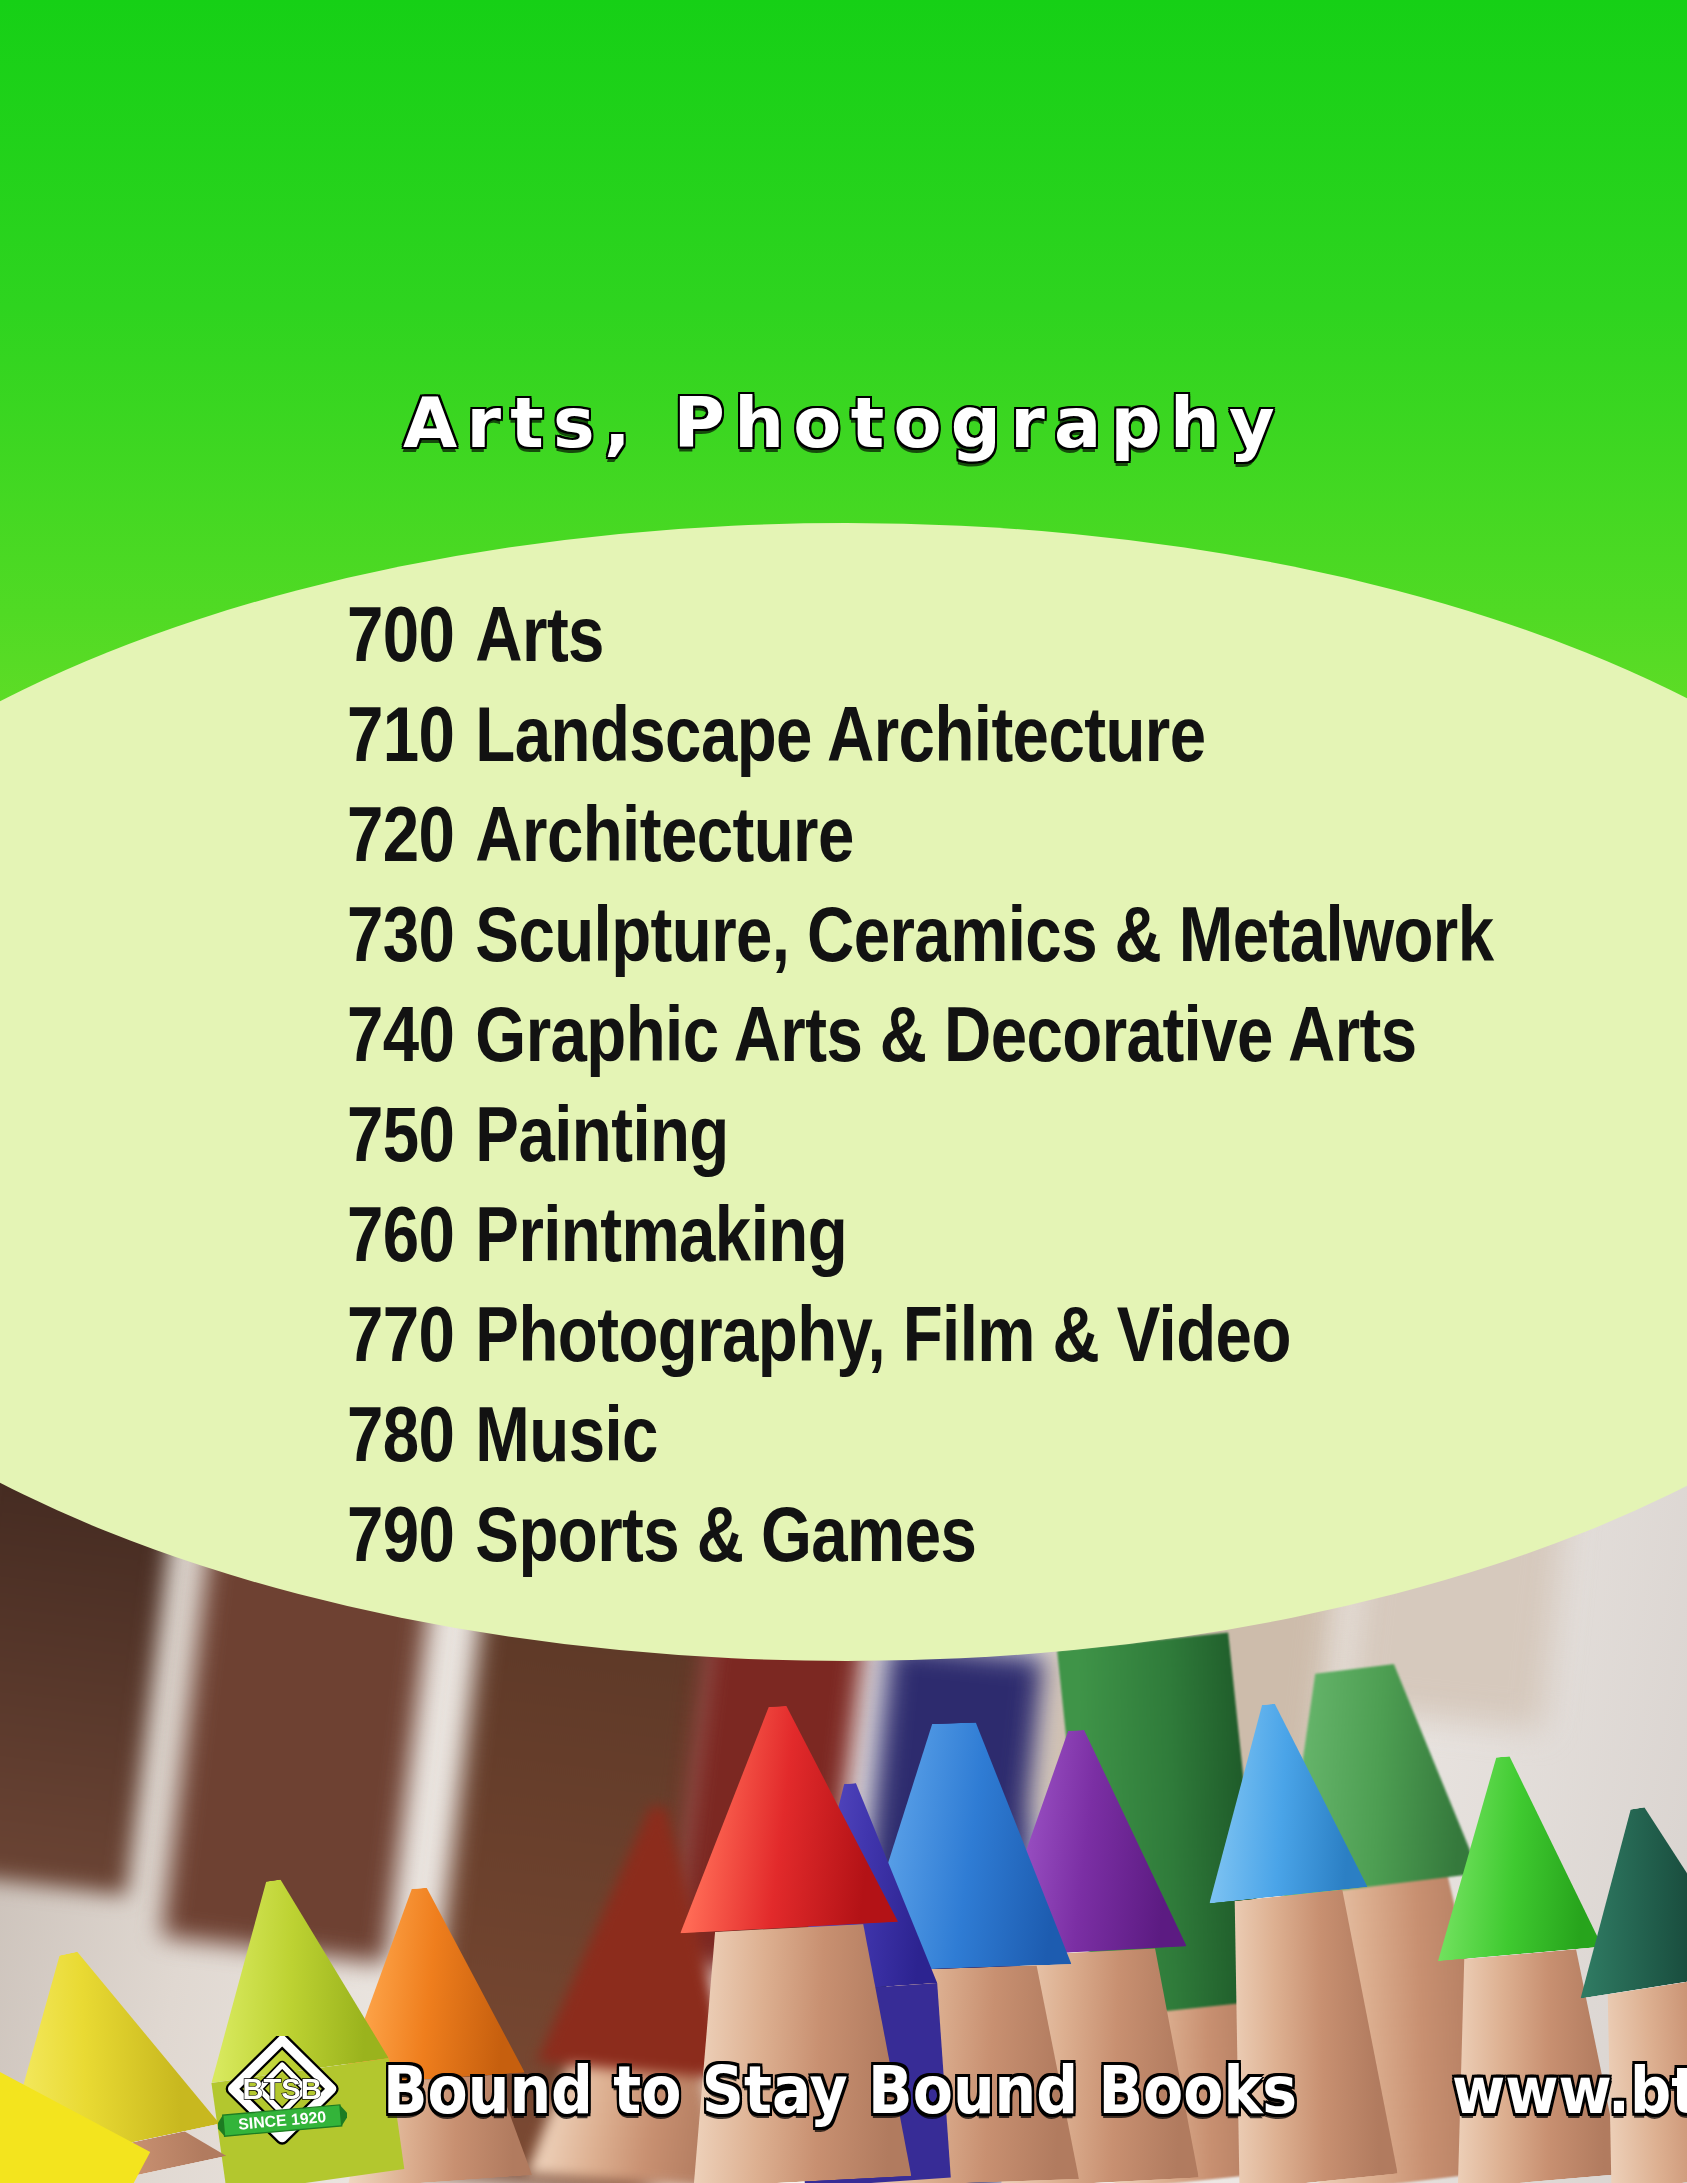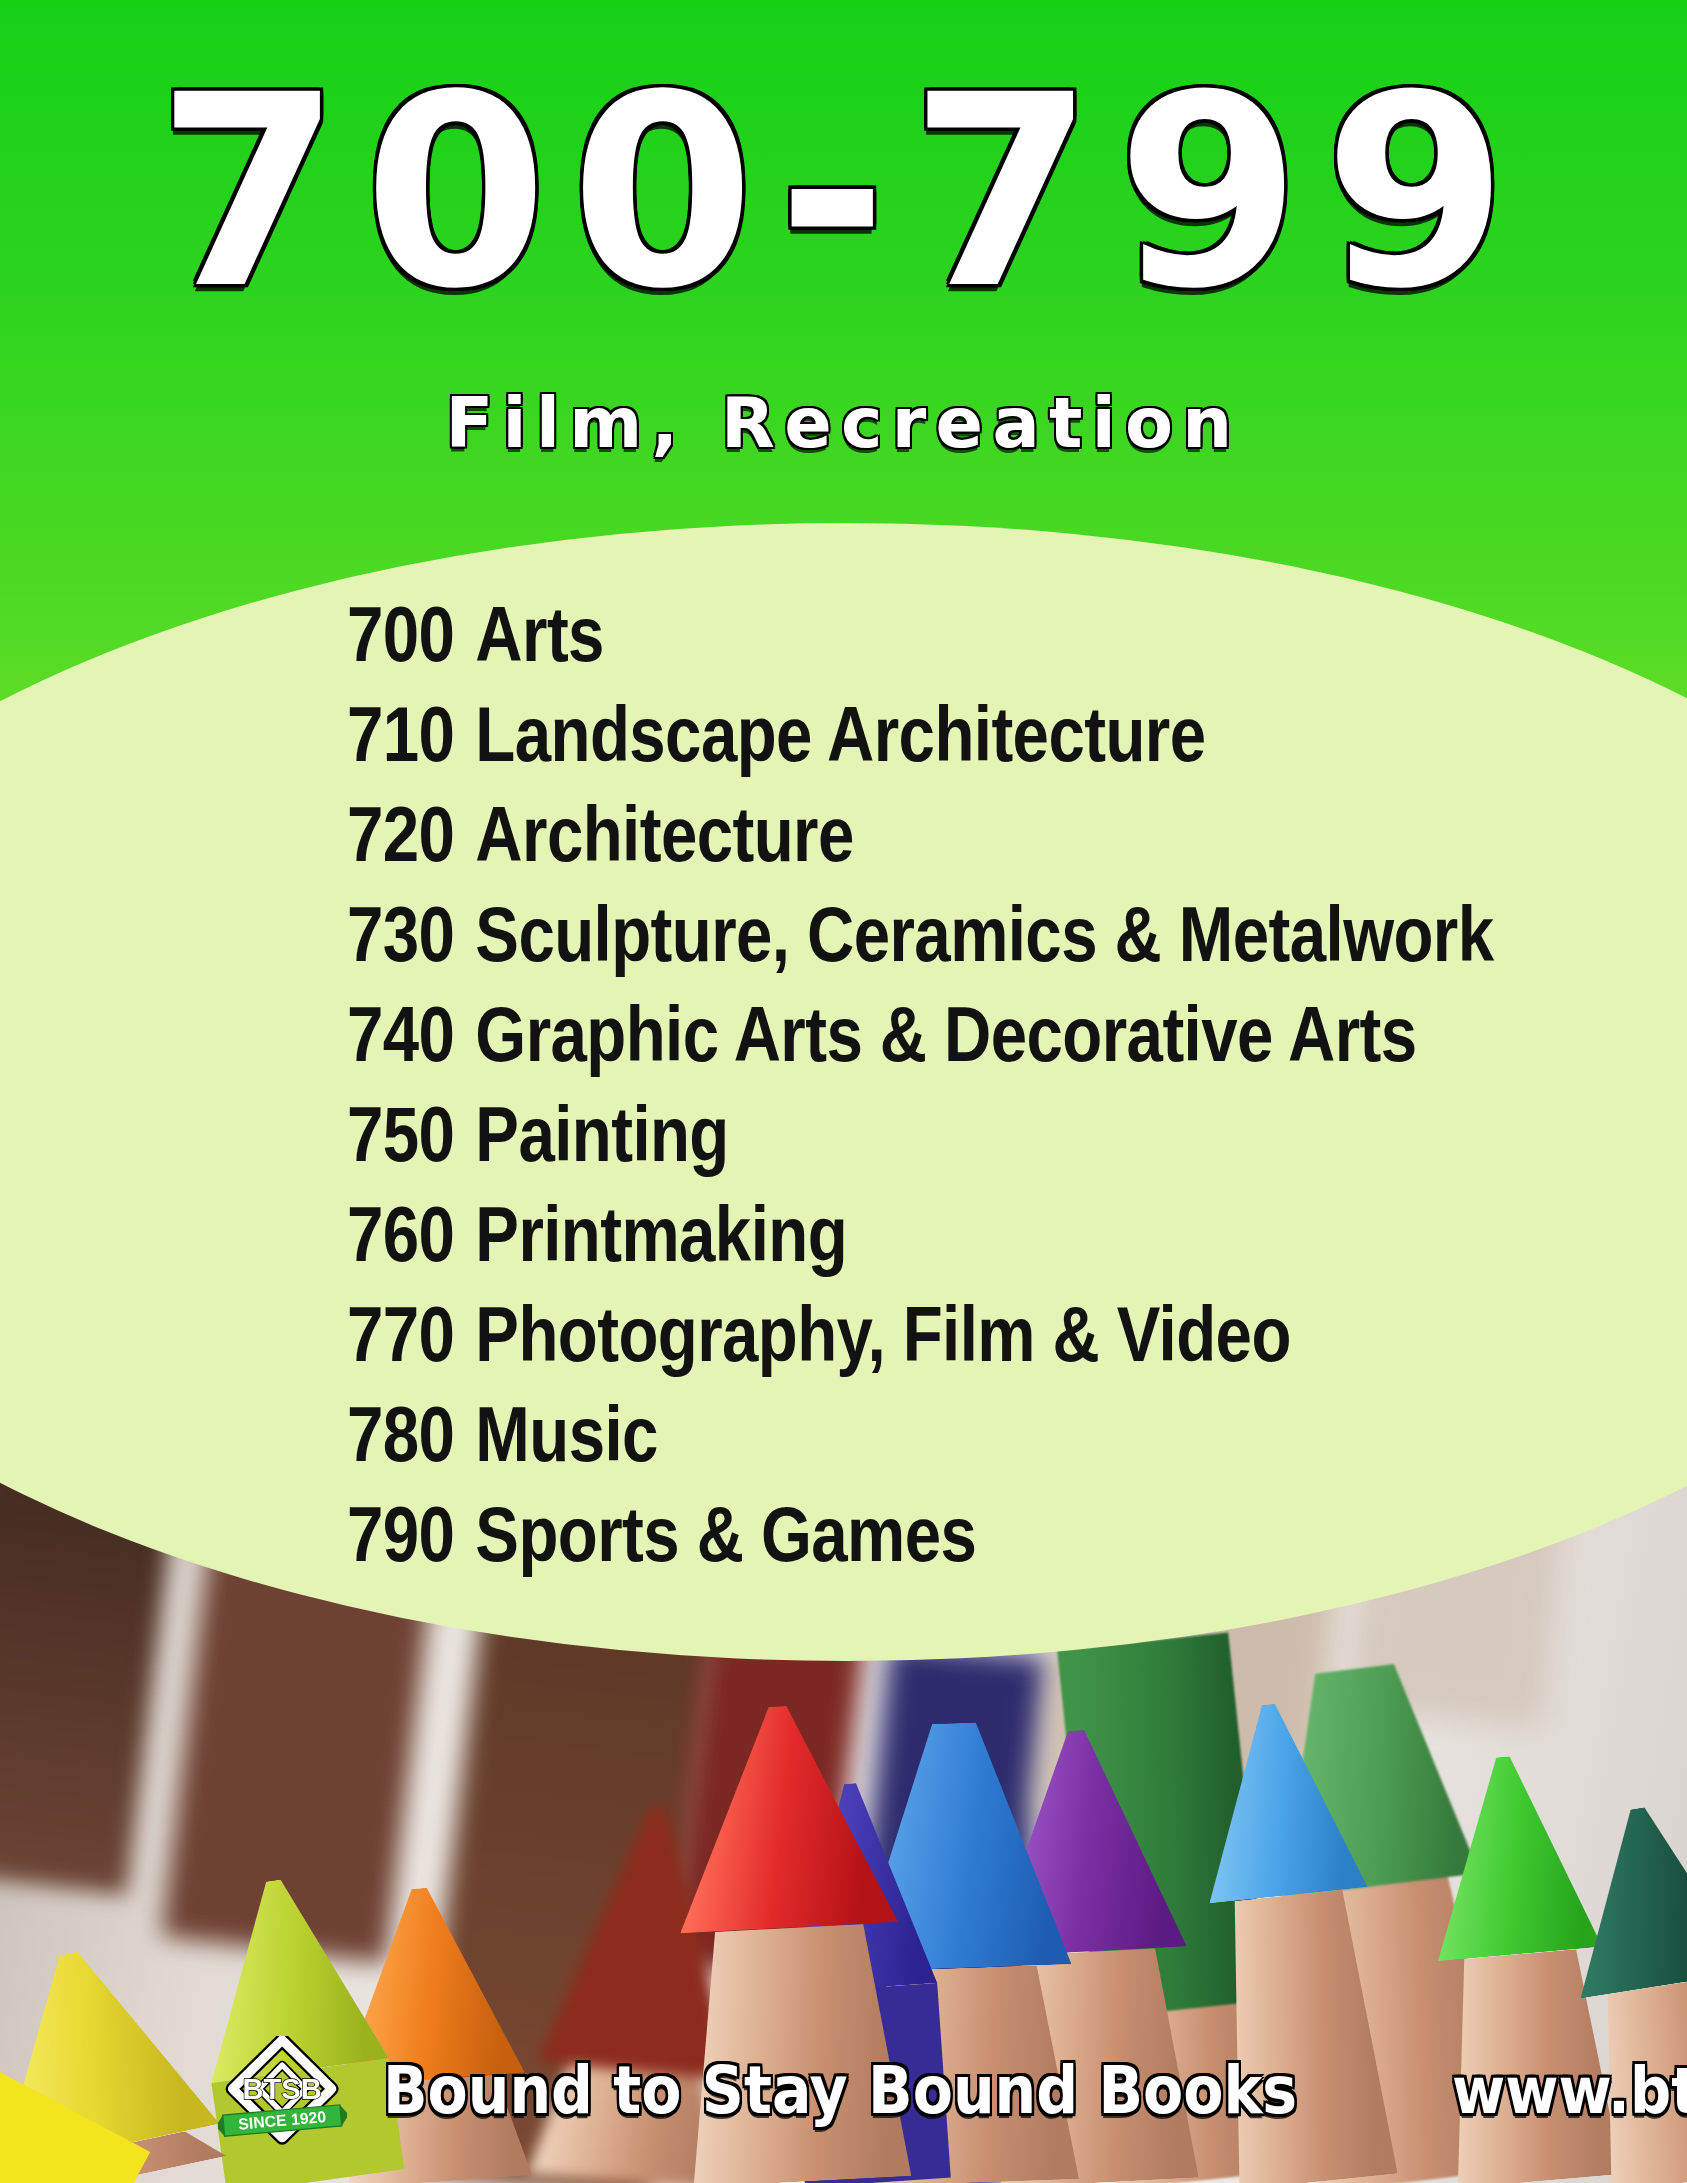--- a/index.html
+++ b/index.html
@@ -73,22 +73,21 @@
   }
   .company{font-size:65px;margin-left:36px;}
   .website{font-size:64px;margin-left:auto;transform-origin:right center;}
   .logo{position:relative;width:129px;height:109px;flex:0 0 auto;}
 </style>
 </head>
 <body>
 
 <div class="page">
 
-  <div class="title">700-799</div>
-  <div class="subtitle">Film, Recreation</div>
+  <div class="subtitle">Arts, Photography</div>
 
   <div class="photo">
 
     <div class="bgp" style="left:-40px;top:-53px;width:198px;height:516px;background:linear-gradient(180deg,#3a241c,#6b4434);transform:rotate(7deg);filter:blur(10.6px);"></div>
     <div class="bgp" style="left:198px;top:-79px;width:225px;height:609px;background:#6e4132;transform:rotate(7deg);filter:blur(12px);"></div>
     <div class="bgp" style="left:463px;top:-66px;width:238px;height:834px;background:linear-gradient(180deg,#503122,#7c4a33);transform:rotate(7deg);filter:blur(12px);"></div>
     <div class="bgp" style="left:701px;top:-40px;width:159px;height:595px;background:#7c2822;transform:rotate(7deg);filter:blur(12px);"></div>
     <div class="bgp" style="left:860px;top:225px;width:165px;height:543px;background:#2d2b6e;transform:rotate(6deg);filter:blur(14.6px);"></div>
     <div class="bgp" style="left:1059px;top:-60px;width:278px;height:476px;background:#cdbcab;transform:rotate(6deg);filter:blur(17px);"></div>
     <div class="bgp" style="left:1363px;top:-46px;width:198px;height:344px;background:#d6c9bd;transform:rotate(6deg);filter:blur(16px);"></div>

